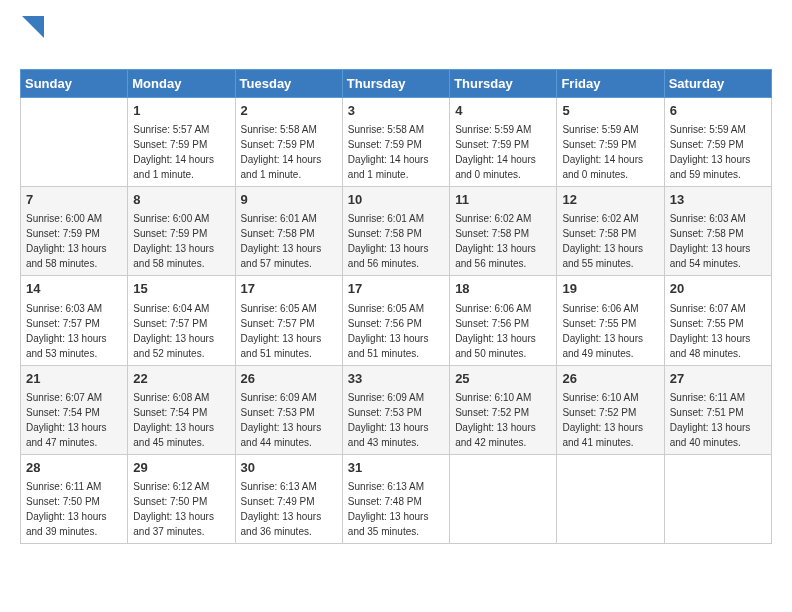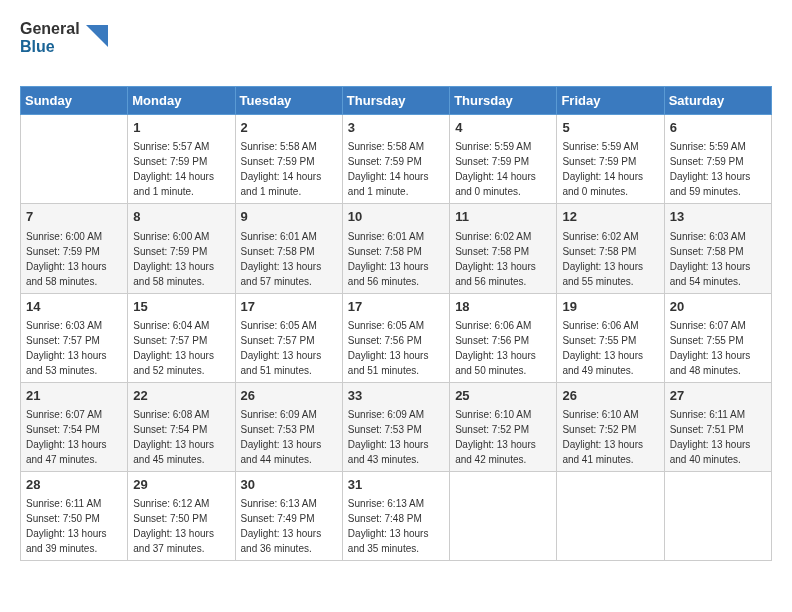--- a/index.html
+++ b/index.html
@@ -74,24 +74,20 @@
     .cell-content {
       font-size: 10px;
       line-height: 1.5;
     }
   </style>
 </head>
 <body>
 
 <div class="header-area">
   <div class="logo">
-  <div style="display:flex;flex-direction:column;line-height:1.1">
-    <span style="font-size:16px;font-weight:bold;color:#333;">General</span>
-    <span style="font-size:16px;font-weight:bold;color:#1a6496;">Blue</span>
-  </div>
   <svg width="22" height="22" viewBox="0 0 22 22" style="margin-left:2px;margin-top:-4px">
     <polygon points="0,0 22,0 22,22" fill="#3a7abf"></polygon>
   </svg>
 </div>
   <div class="title-area">
     <div class="main-title"></div>
     <div class="subtitle"></div>
   </div>
 </div>
 

